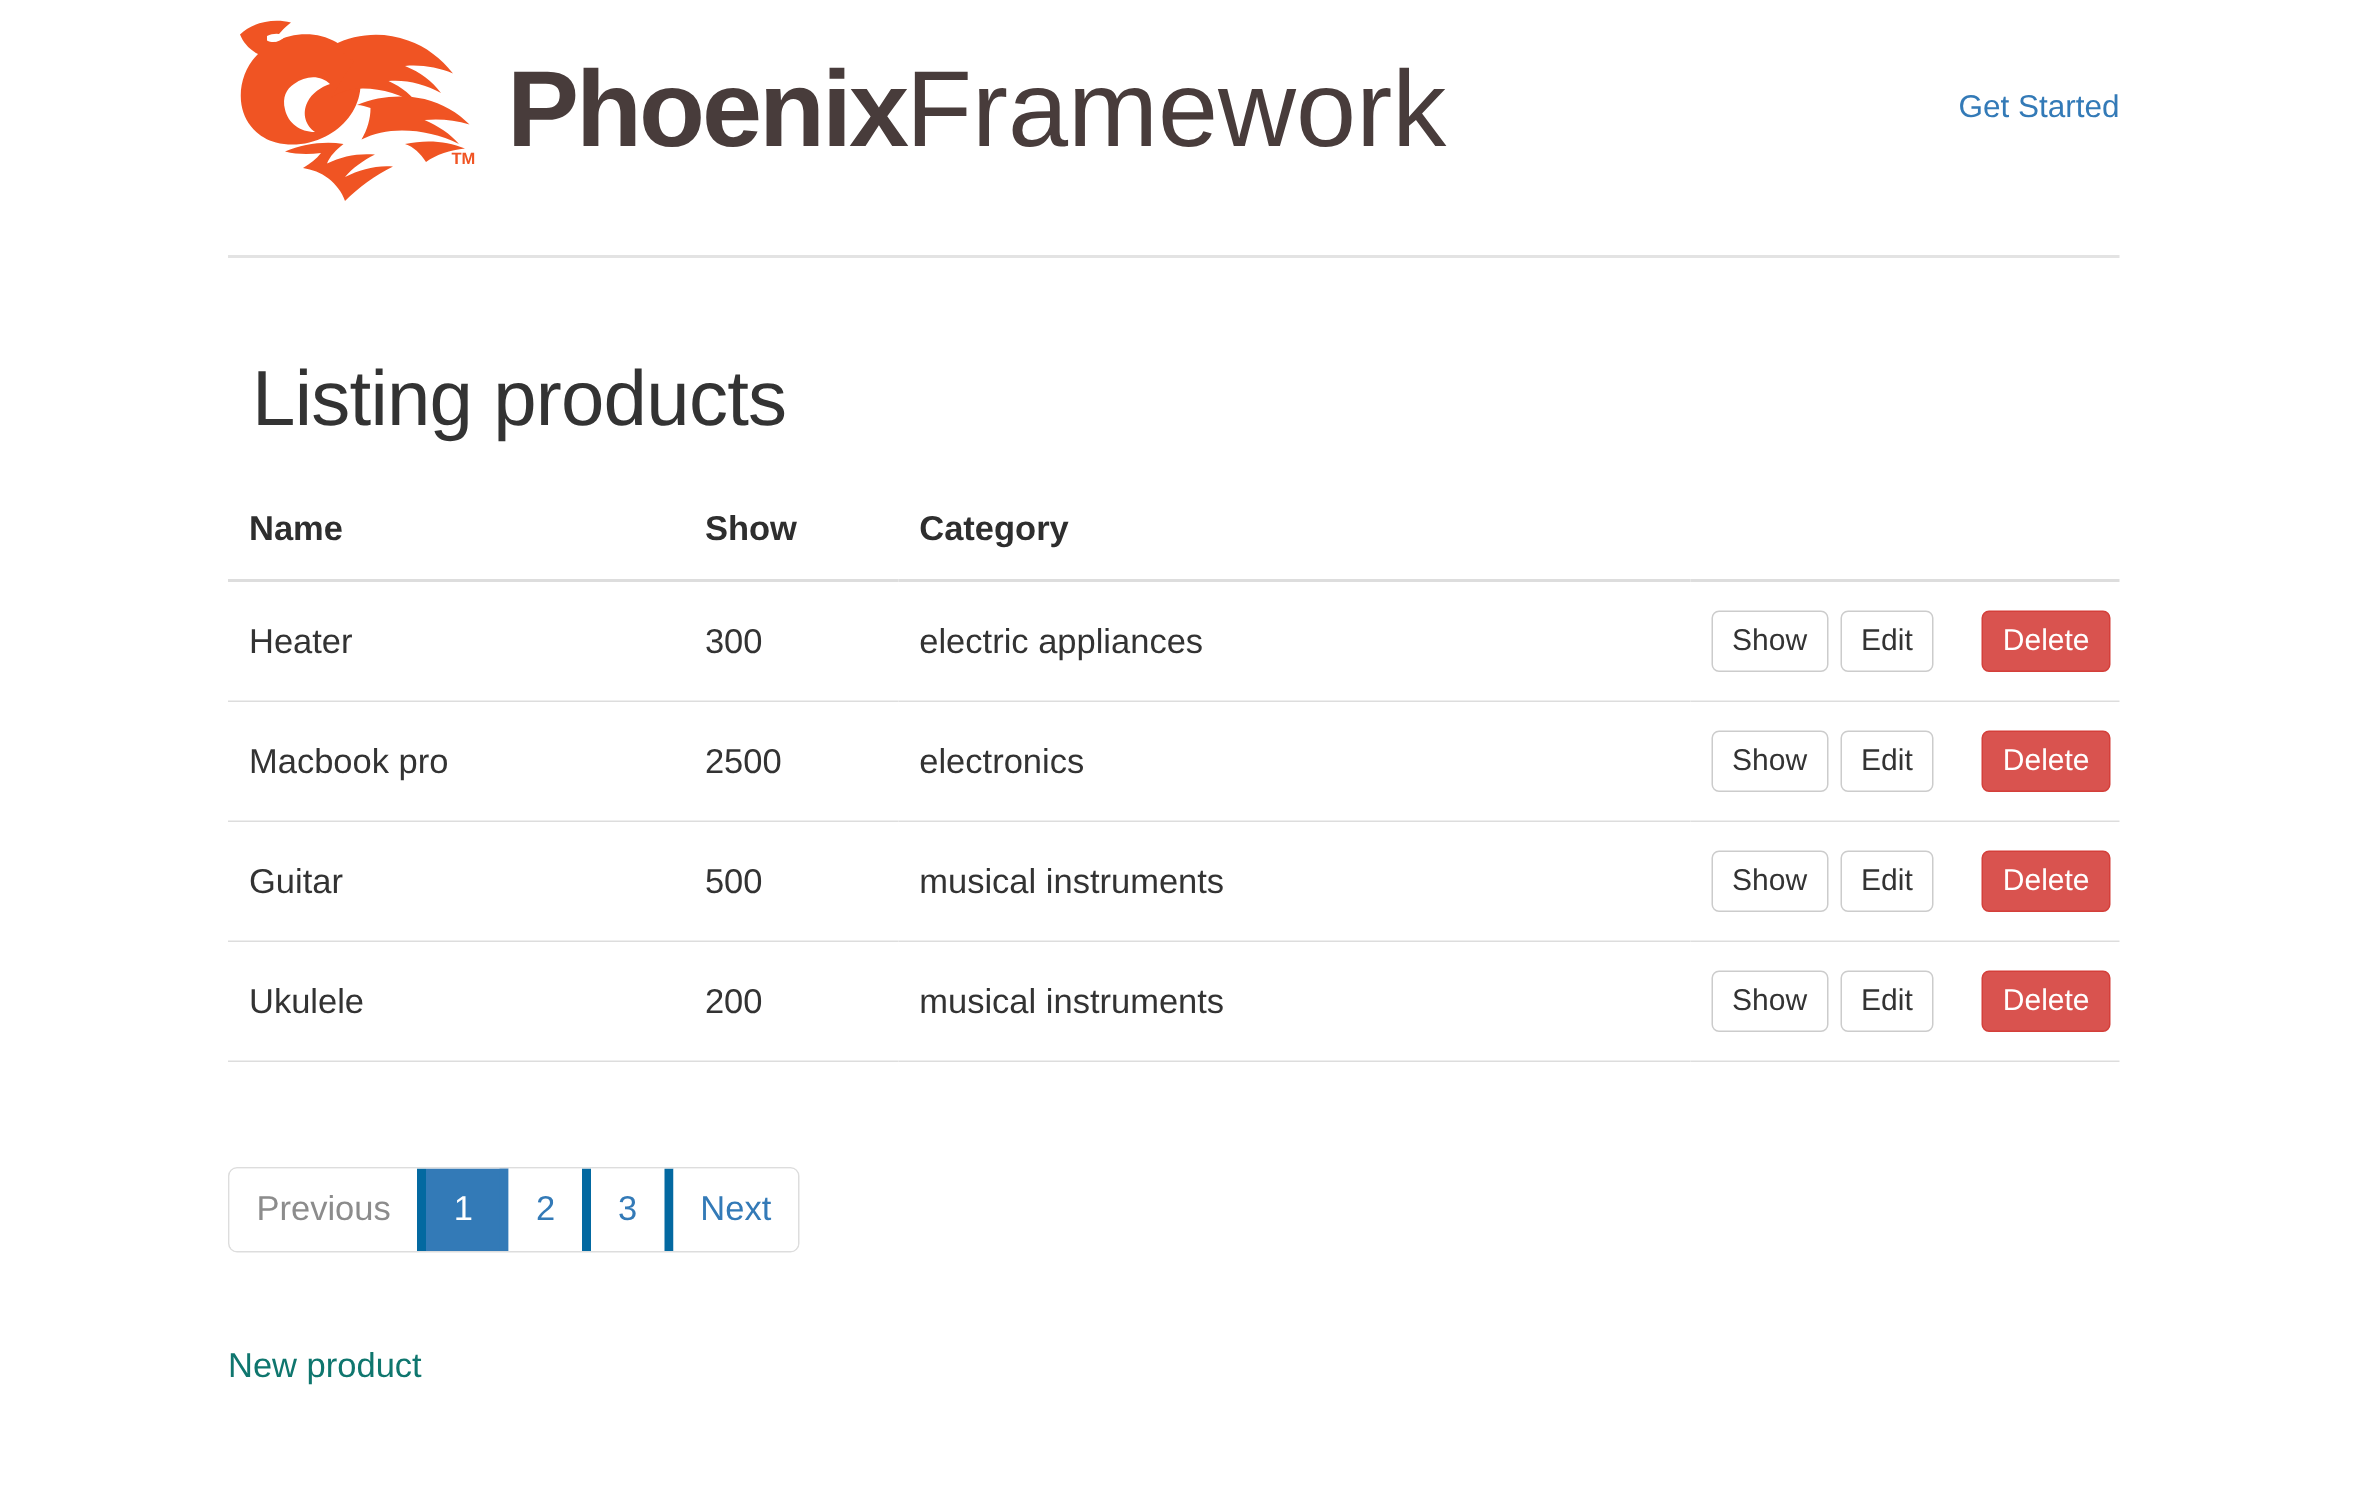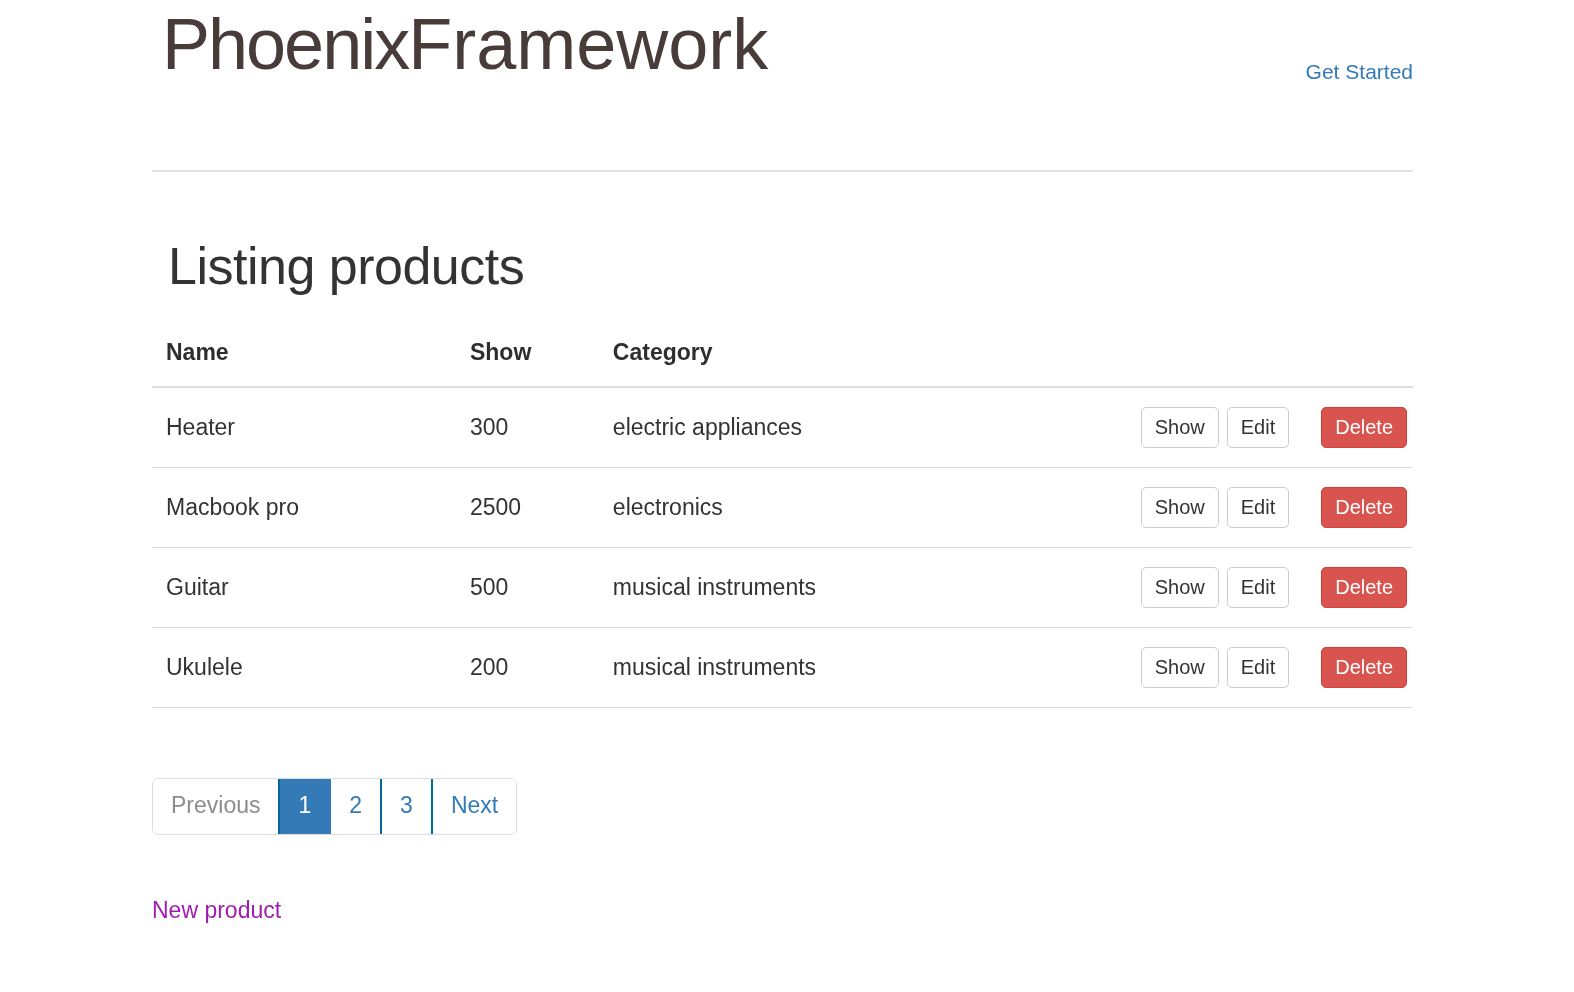--- a/index.html
+++ b/index.html
@@ -52,21 +52,21 @@
   .logo-mark svg { display: block; width: 176px; height: 130px; }
   .wordmark {
     margin-left: 10px;
     white-space: nowrap;
     line-height: 1;
     font-size: 72px;
     color: #483C3B;
     letter-spacing: -0.5px;
   }
   .wordmark .wm-bold {
-    font-weight: normal;
+    font-weight: bold;
     letter-spacing: -2px;
   }
   .wordmark .wm-light {
     font-weight: normal;
     letter-spacing: 0px;
   }
 
   .header-nav {
     position: absolute;
     right: 0;
@@ -160,53 +160,89 @@
     background: #ffffff;
   }
   .pagination .page-item {
     display: block;
     padding: 13px 18px 15px 18px;
     font-size: 23px;
     line-height: 1.15;
     color: #337ab7;
     background: #ffffff;
     text-decoration: none;
-    border-right: 2px solid #0369a1;
+    border-right: 6px solid #0369a1;
     min-width: 44px;
     text-align: center;
   }
   .pagination .page-item:last-child { border-right: none; }
   .pagination .page-item.disabled {
     color: #8c8c8c;
     cursor: default;
   }
   .pagination .page-item.active {
     background: #337ab7;
     border-right-color: #337ab7;
     color: #ffffff;
   }
 
   .new-link-wrap {
     margin-top: 62px;
   }
   .new-link {
     font-size: 23px;
-    color: #a21caf;
+    color: #0f766e;
     text-decoration: none;
   }
 </style>
 </head>
 <body>
 
 <div class="page">
   <div class="container">
 
     <header class="site-header">
 
       <div class="logo-block">
+        <span class="logo-mark">
+          <svg viewBox="0 0 176 130" xmlns="http://www.w3.org/2000/svg" aria-hidden="true">
+            <g fill="#f05423">
+
+              <path d="M8 15 C16 7 30 4 42 7 C37 11 33 15 31 20 C44 13 60 13 72 20
+                       C84 27 90 40 88 53 C86 66 77 77 65 83 C55 88 43 90 32 87
+                       C20 84 11 74 9 62 C7 50 11 37 20 28 C14 25 10 20 8 15 Z"></path>
+
+              <path d="M26 16 C30 14 35 14 38 16 C35 20 30 21 26 19 Z" fill="#ffffff"></path>
+
+              <path d="M44 48 C52 42 62 42 68 48 C62 50 56 54 53 60 C49 68 52 76 58 80
+                       C48 80 40 74 38 65 C36 57 39 51 44 48 Z" fill="#ffffff"></path>
+
+              <path d="M70 22 C86 14 104 13 120 19 C132 23 142 31 150 41
+                       C140 37 129 35 118 36 C128 40 136 46 142 54
+                       C131 48 119 45 107 46 C116 50 123 56 128 63
+                       C116 55 103 51 90 51 C82 51 75 53 69 57
+                       C74 48 79 40 84 33 C79 29 74 25 70 22 Z"></path>
+
+              <path d="M86 62 C100 56 116 55 131 58 C143 61 153 67 161 75
+                       C151 72 141 71 131 72 C140 76 148 81 154 88
+                       C142 82 129 79 116 79 C106 79 97 81 89 85
+                       C93 78 95 71 95 64 C92 63 89 62 86 62 Z"></path>
+
+              <path d="M38 93 C50 88 64 86 77 88 C72 92 68 96 66 101
+                       C76 96 87 94 98 95 C90 99 83 104 78 110
+                       C88 105 99 102 110 103 C98 109 87 117 78 126
+                       C76 120 72 115 67 111 C62 107 56 105 50 104
+                       C55 101 59 98 62 94 C54 95 46 95 38 93 Z"></path>
+
+              <path d="M118 88 C132 85 146 86 158 91 C148 92 139 95 132 100
+                       C128 94 124 90 118 88 Z"></path>
+            </g>
+            <text x="149" y="101" font-family="'Liberation Sans', sans-serif" font-size="11" font-weight="bold" fill="#f05423">TM</text>
+          </svg>
+        </span>
         <span class="wordmark">
           <span class="wm-bold">Phoenix</span><span class="wm-light">Framework</span>
         </span>
       </div>
 
       <nav class="header-nav">
         <a href="#">Get Started</a>
       </nav>
     </header>
 

